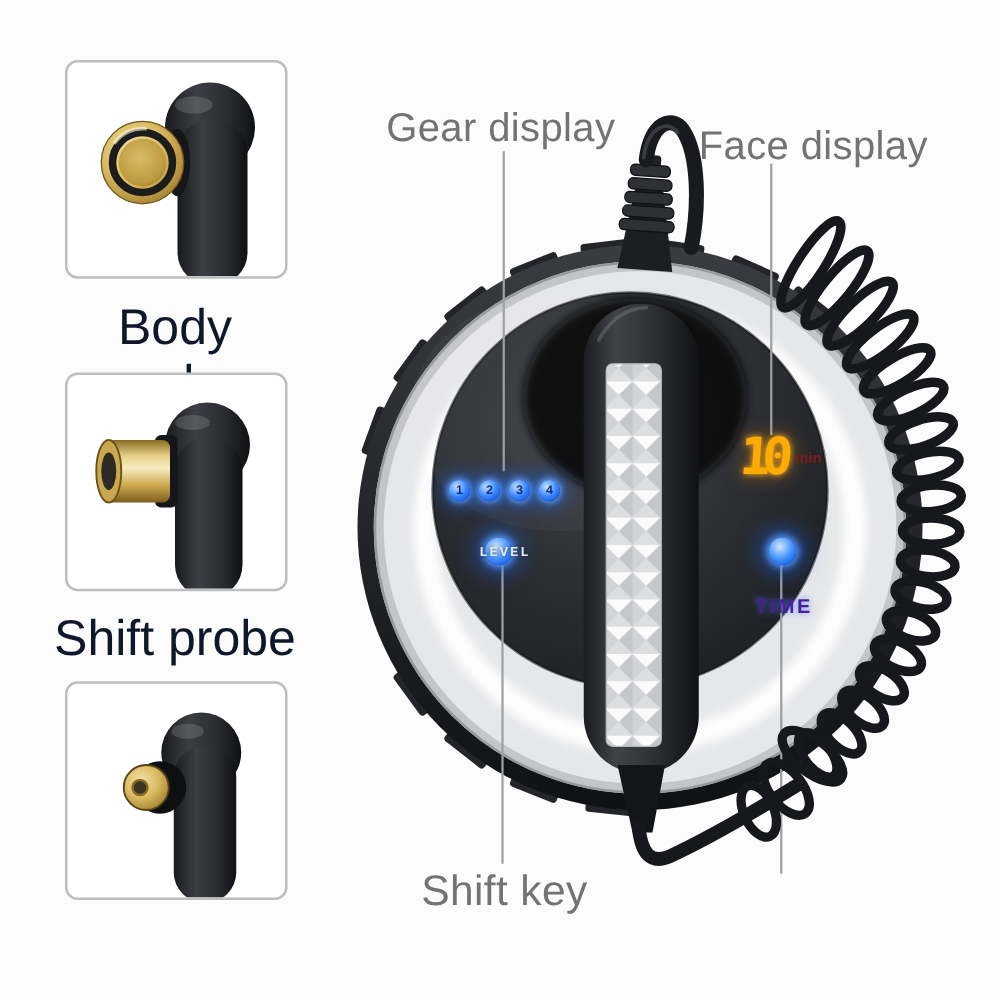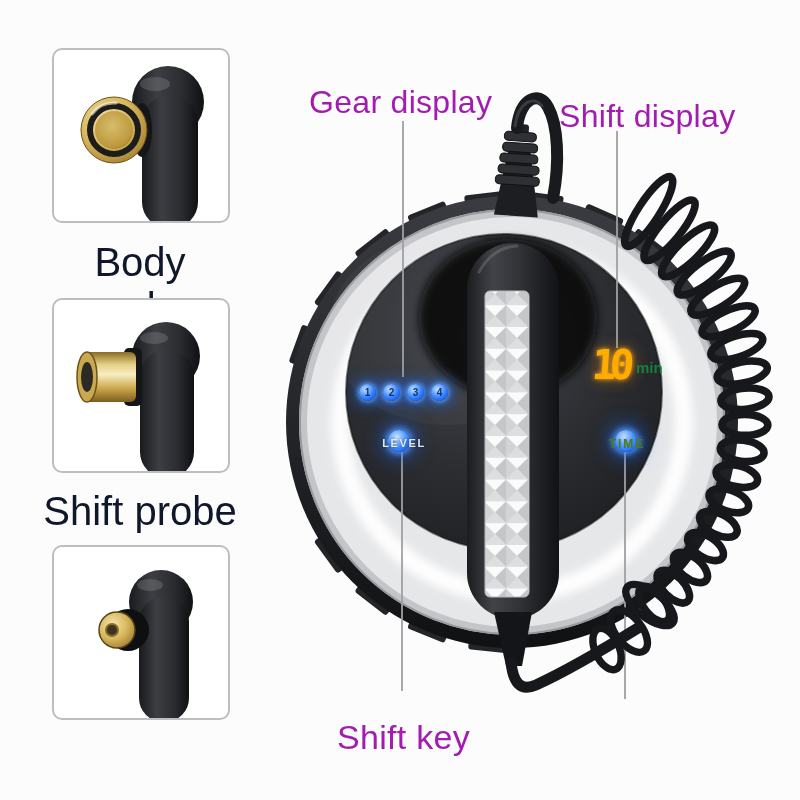--- a/index.html
+++ b/index.html
@@ -1,20 +1,20 @@
 <!DOCTYPE html>
 <html><head>
 <meta charset="utf-8">
 <style>
   html,body{margin:0;padding:0;}
   body{font-family:"Liberation Sans", sans-serif; background:#ffffff;}
   #canvas{position:relative;width:800px;height:800px;background:#fcfcfd;overflow:hidden;}
 
   
-  .callout{position:absolute;color:#a21caf;white-space:nowrap;letter-spacing:.3px;}
+  .callout{position:absolute;color:#737373;white-space:nowrap;letter-spacing:.3px;}
   .callout.top{font-size:32px;}
   .callout.bottom{font-size:34px;}
 
   
   .probe-card{position:absolute;left:52px;width:174px;height:171px;background:#ffffff;
       border:2px solid #bdbec0;border-radius:10px;overflow:hidden;}
   .probe-card svg{display:block;width:100%;height:100%;}
   .probe-label{position:absolute;left:40px;width:200px;text-align:center;font-size:40px;color:#0f172a;}
 
   
@@ -29,29 +29,29 @@
       color:rgba(8,34,104,.9);font-size:10px;font-weight:700;text-align:center;line-height:17px;}
   .btn-wrap{position:absolute;width:46px;height:26px;}
   #level-wrap{left:381px;top:429px;}
   #time-wrap{left:604px;top:429px;}
   .glow-dot{position:absolute;width:22px;height:22px;border-radius:50%;top:1px;
       background:radial-gradient(circle at 40% 33%, #d4e7ff, #4d9aff 46%, #0d52e6 88%);
       box-shadow:0 0 6px 2px rgba(90,155,255,.95), 0 0 17px 7px rgba(25,105,255,.5);}
   #level-wrap .glow-dot{left:7px;}
   #time-wrap .glow-dot{left:11px;}
   .btn-label{position:absolute;top:8px;left:0;width:100%;text-align:center;font-weight:700;z-index:2;}
-  #level-wrap .btn-label{color:#e4e7eb;font-size:11px;letter-spacing:1.6px;text-shadow:0 0 3px rgba(0,0,0,.5);}
-  #time-wrap .btn-label{color:#4d7c0f;font-size:12px;letter-spacing:2px;text-shadow:0 0 6px rgba(60,130,255,.8);}
+  #level-wrap .btn-label{color:#e4e7eb;font-size:11px;letter-spacing:1.6px;text-shadow:0 0 3px rgba(0,0,0,.5);font-family:Liberation Mono, monospace;}
+  #time-wrap .btn-label{color:#4c1d95;font-size:16px;letter-spacing:2px;text-shadow:0 0 6px rgba(60,130,255,.8);margin-top:40px;}
 
   #time-display{left:592px;top:342px;width:90px;height:50px;}
   #time-value{position:absolute;left:0;top:0;font-family:"DejaVu Sans Mono", monospace;
       font-weight:700;font-size:41px;line-height:46px;color:#ffab00;letter-spacing:-7px;
       transform:skewX(-4deg);
       text-shadow:0 0 5px rgba(255,185,40,.95), 0 0 16px rgba(255,140,0,.6);}
-  #time-unit{position:absolute;left:44px;top:17px;font-size:15px;font-weight:600;color:#15803d;}
+  #time-unit{position:absolute;left:44px;top:17px;font-size:12px;font-weight:600;color:#7f1d1d;}
 </style>
 </head>
 <body>
 
 <div id="canvas">
 
   <svg width="0" height="0" style="position:absolute">
     <defs>
       <linearGradient id="rimGrad" x1="0" y1="0" x2="0" y2="1">
         <stop offset="0" stop-color="#3a3c41"></stop>
@@ -208,22 +208,22 @@
     <div class="glow-dot"></div>
     <div class="btn-label">TIME</div>
   </div>
 
   <div class="overlay" id="time-display">
     <span id="time-value">10</span>
     <span id="time-unit">min</span>
   </div>
 
   <div class="callout top" style="left:309px;top:84px;">Gear display</div>
-  <div class="callout top" style="left:559px;top:98px;">Shift display</div>
-  <div class="callout bottom" style="left:337px;top:718px;">Shift key</div>
+  <div class="callout top" style="left:559px;top:98px;">Face display</div>
+  <div class="callout bottom" style="left:337px;top:694px;">Shift key</div>
 
   <div class="probe-card" style="top:48px;">
     <svg viewBox="0 0 174 171">
       <circle cx="114" cy="52" r="36" fill="url(#armGrad)"></circle>
       <rect x="88" y="46" width="56" height="132" rx="26" fill="url(#armGrad)"></rect>
       <ellipse cx="101" cy="34" rx="15" ry="7" fill="#ffffff" opacity=".14"></ellipse>
       <ellipse cx="88" cy="80" rx="10" ry="27" fill="#15161a"></ellipse>
       <circle cx="60" cy="80" r="33" fill="url(#goldDisc)" stroke="#6e5417" stroke-width="1"></circle>
       <circle cx="60" cy="80" r="24" fill="none" stroke="#1c1c1c" stroke-width="6"></circle>
       <circle cx="60" cy="80" r="19" fill="url(#goldFace)"></circle>

